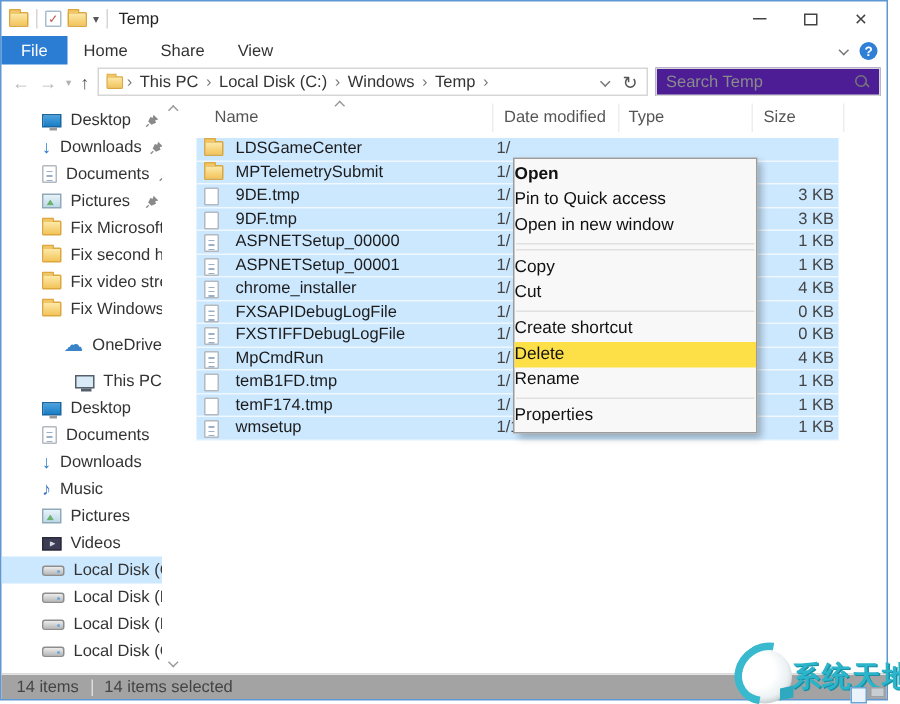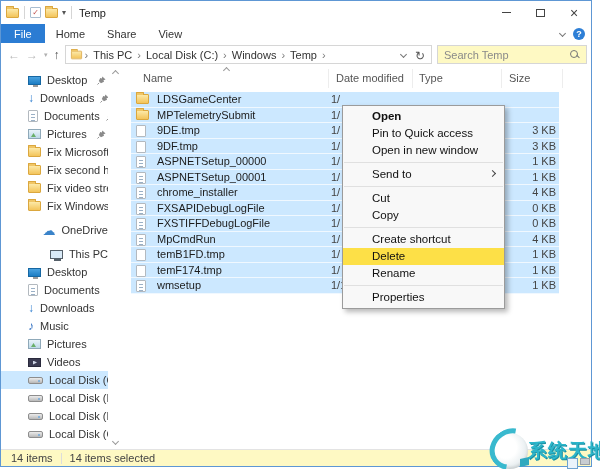--- a/index.html
+++ b/index.html
@@ -64,21 +64,21 @@
   .arr-back::before { content:"←"; color:#b9b9b9; }
   .arr-fwd::before { content:"→"; color:#b9b9b9; }
   .arr-dd { font-size:7px; color:#b0b0b0; }
   .arr-up::before { content:"↑"; color:#4d4d4d; }
   .addressbar { flex:1; height:19px; border:1px solid #d6d6d6; background:#fff; display:flex; align-items:center; padding:0 4px; min-width:0; }
   .crumbs { display:flex; align-items:center; font-size:11px; color:#333; white-space:nowrap; }
   .crumb { padding:0 3px; }
   .crumb-sep::before { content:"›"; color:#7a7a7a; font-size:11px; padding:0 2px; }
   .addr-right { margin-left:auto; display:flex; align-items:center; gap:9px; padding-right:2px; }
   .refresh::before { content:"↻"; font-size:12px; color:#555; }
-  .searchbox { width:150px; height:19px; border:1px solid #d6d6d6; background:#fef9c3; margin-left:5px; display:flex; align-items:center; padding:0 6px; font-size:11px; color:#8a8a8a; }
+  .searchbox { width:150px; height:19px; border:1px solid #d6d6d6; background:#4c1d95; margin-left:5px; display:flex; align-items:center; padding:0 6px; font-size:11px; color:#8a8a8a; }
   .mag { margin-left:auto; width:11px; height:11px; position:relative; }
   .mag::before { content:""; position:absolute; left:1px; top:1px; width:6px; height:6px; border:1px solid #777; border-radius:50%; }
   .mag::after { content:""; position:absolute; left:7px; top:7px; width:4px; height:1px; background:#777; transform:rotate(45deg); }
 
   
   .main { position:absolute; left:0; top:65px; right:0; bottom:17px; display:flex; overflow:hidden; }
 
   
   .sidebar { width:121px; flex:none; position:relative; padding-top:5px; overflow:hidden; }
   .side-item { height:18px; display:flex; align-items:center; gap:6px; font-size:11px; color:#333; margin-right:14px; white-space:nowrap; overflow:hidden; }
@@ -99,28 +99,28 @@
   .rows { position:absolute; left:9px; top:26px; width:428px; }
   .row { position:relative; height:15.5px; background:#cce8ff; border-bottom:1px solid rgba(255,255,255,0.7); font-size:11px; color:#1c1c1c; }
   .row .ico { position:absolute; left:5px; top:2px; }
   .c-name { position:absolute; left:26px; top:1px; }
   .c-date { position:absolute; left:200px; top:1px; color:#444; }
   .c-type { position:absolute; left:283px; top:1px; color:#444; }
   .c-size { position:absolute; right:3px; top:1px; color:#444; }
 
   
   .context-menu { position:absolute; left:341px; top:104px; width:163px; background:#f8f8f8; border:1px solid #9b9b9b; box-shadow:3px 3px 5px rgba(0,0,0,0.28); padding:2px 0; z-index:10; }
-  .mi { height:17px; line-height:17px; padding-left:29px; font-size:11.5px; color:#111; position:relative; }
+  .mi { height:17px; line-height:17px; font-size:11.5px; color:#111; position:relative; }
   .mi.bold { font-weight:bold; }
   .mi.hl { background:#fde047; }
   .mi .chev { position:absolute; right:9px; top:5px; width:5px; height:5px; border-color:#444; }
   .msep { height:1px; background:#e0e0e0; margin:3px 1px; }
 
   
-  .statusbar { position:absolute; left:0; bottom:0; right:0; height:17px; border-top:1px solid #e3e3e3; background:#fef9c3; display:flex; align-items:center; font-size:11px; color:#444; }
+  .statusbar { position:absolute; left:0; bottom:0; right:0; height:17px; border-top:1px solid #e3e3e3; background:#a3a3a3; display:flex; align-items:center; font-size:11px; color:#444; }
   .sb-left { padding-left:10px; }
   .sb-div { width:1px; height:11px; background:#dcdcdc; margin:0 8px; }
 
   
   .watermark { position:absolute; right:-8px; bottom:0; display:flex; align-items:center; z-index:20; }
   .wm-logo { width:36px; height:36px; border-radius:50%; position:relative; flex:none;
     background:radial-gradient(circle at 38% 40%, #ffffff 35%, #e9eff1 65%, #ccd8da); box-shadow:inset 0 -2px 3px rgba(0,0,0,0.12); }
   .wm-logo::before { content:""; position:absolute; left:-3px; top:-4px; width:34px; height:30px;
     border:5px solid transparent; border-top-color:#39b9ce; border-left-color:#39b9ce; border-radius:50%; transform:rotate(-35deg); }
   .wm-logo::after { content:""; position:absolute; right:-1px; bottom:3px; width:9px; height:8px; background:#2fa9bf; transform:skewY(-12deg); }
@@ -409,24 +409,23 @@
         </div>
       </div>
     </div>
   </div>
 
   <div class="context-menu">
     <div class="mi bold">Open</div>
     <div class="mi">Pin to Quick access</div>
     <div class="mi">Open in new window</div>
     <div class="msep"></div>
-    <div class="mi"><span>Send to</span><span class="chev chev-right"></span></div>
     <div class="msep"></div>
+    <div class="mi">Copy</div>
     <div class="mi">Cut</div>
-    <div class="mi">Copy</div>
     <div class="msep"></div>
     <div class="mi">Create shortcut</div>
     <div class="mi hl">Delete</div>
     <div class="mi">Rename</div>
     <div class="msep"></div>
     <div class="mi">Properties</div>
   </div>
 
   <div class="statusbar">
     <span class="sb-left">14 items</span>

